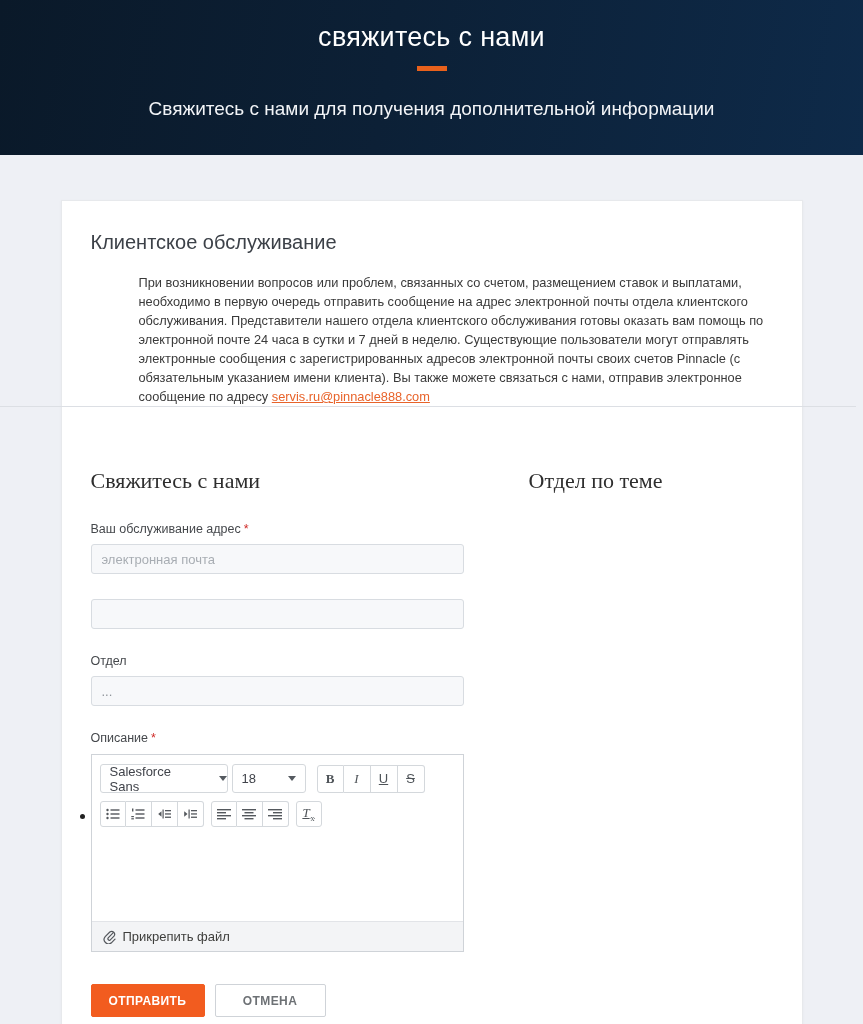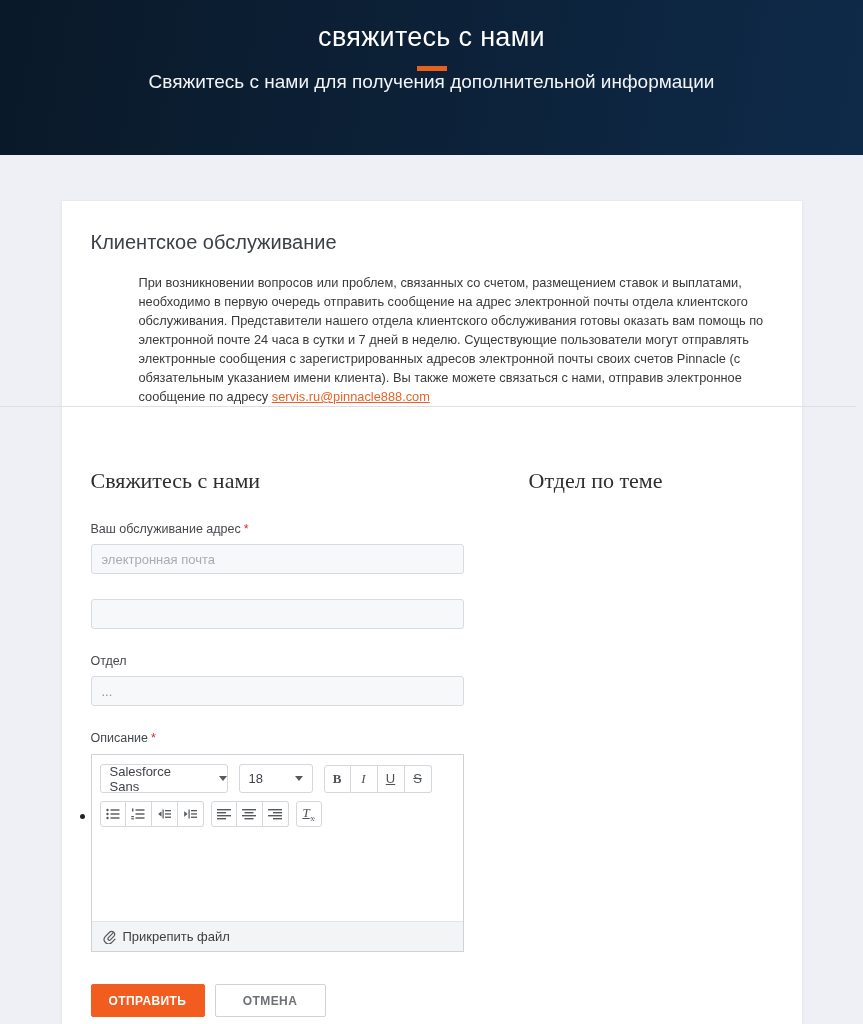--- a/index.html
+++ b/index.html
@@ -22,21 +22,21 @@
     font-size: 27px;
     font-weight: 400;
     letter-spacing: 0.3px;
   }
   .hero .accent-bar {
     width: 30px; height: 5px;
     background: #e8611c;
     margin: 13px auto 0 auto;
   }
   .hero .subtitle {
-    margin-top: 0;
+    margin-top: 27px;
     color: #f2f4f7;
     font-size: 19px;
     font-weight: 400;
   }
 
   
   .page {
     background: #eef0f5;
     padding: 45px 0 16px 0;
     min-height: 869px;
@@ -137,21 +137,21 @@
     display: flex; align-items: center; justify-content: space-between;
     border: 1px solid #d4d8dc;
     border-radius: 3px;
     height: 29px;
     padding: 0 9px;
     background: #fff;
     font-size: 13px;
     color: #40434a;
     cursor: pointer;
   }
-  .select-font { width: 128px; margin-right: 11px; gap: 42px; }
+  .select-font { width: 128px; margin-right: 4px; gap: 42px; }
   .select-size { width: 74px; margin-right: 11px; }
   .chevron {
     width: 0; height: 0;
     border-left: 4px solid transparent;
     border-right: 4px solid transparent;
     border-top: 5px solid #555a60;
     margin-left: 6px;
   }
   .btn-group { display: flex; }
   .btn-group + .btn-group { margin-left: 7px; }

